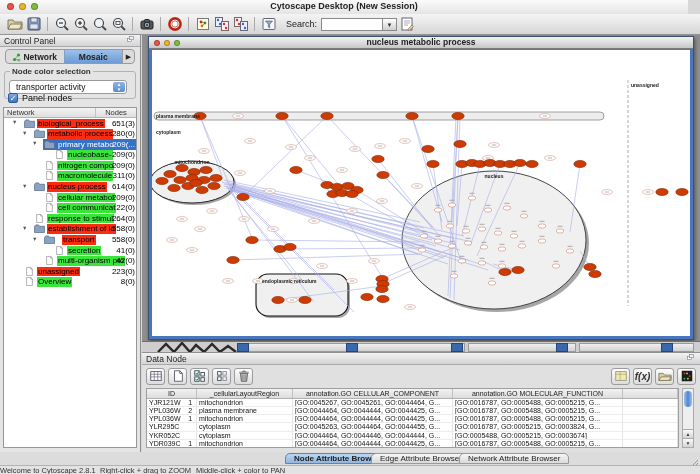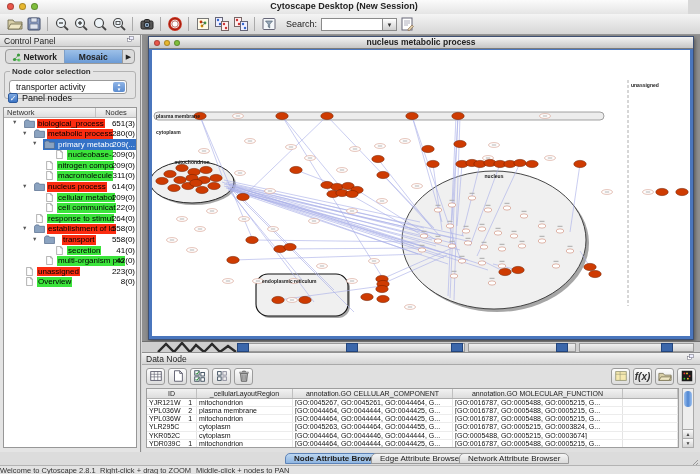--- a/index.html
+++ b/index.html
@@ -808,14 +808,14 @@
 <div class="tabstrip">
   <span id="btabs"><span class="btab sel" style="left: 285px;">Node Attribute Browser</span><span class="btab" style="left: 371px;">Edge Attribute Browser</span><span class="btab" style="left: 459px;">Network Attribute Browser</span></span>
 </div>
 <svg class="grip" viewBox="0 0 12 16">
   <path d="M2 15L11 6M5 15L11 9M8 15L11 12" stroke="#9a9a9a" stroke-width="1"></path>
 </svg>
 
 <div class="statusbar">
   <span class="status-item" style="left:0">Welcome to Cytoscape 2.8.1</span>
   <span class="status-item" style="left:100px">Right-click + drag to ZOOM</span>
-  <span class="status-item" style="left:196px">Middle-click + nodes to PAN</span>
+  <span class="status-item" style="left:196px">Middle-click + color to PAN</span>
 </div>
 
 </body></html>

